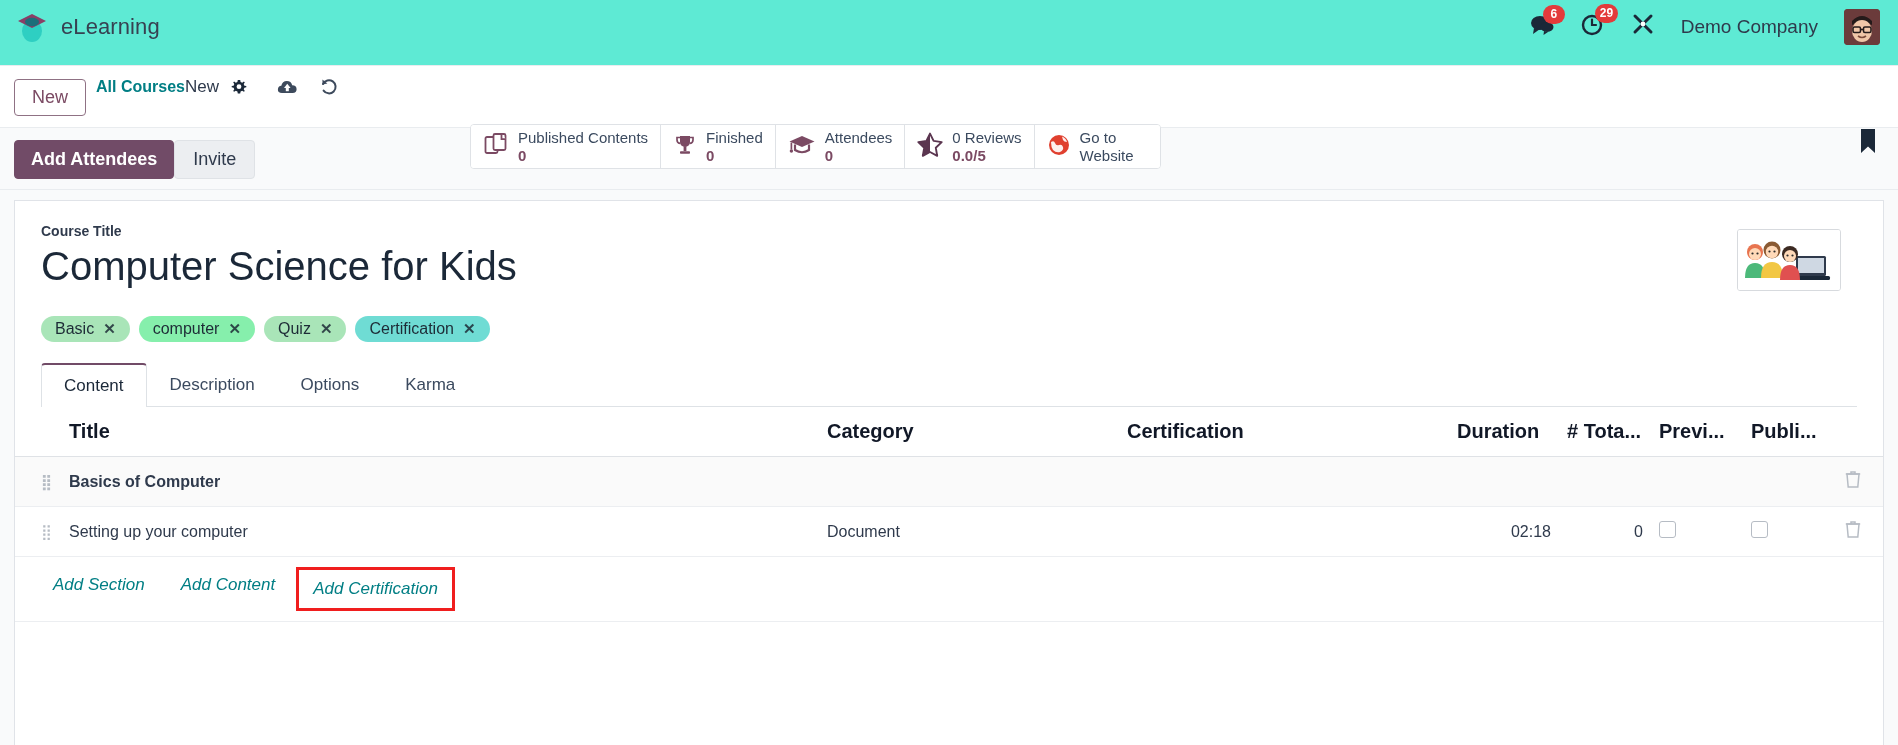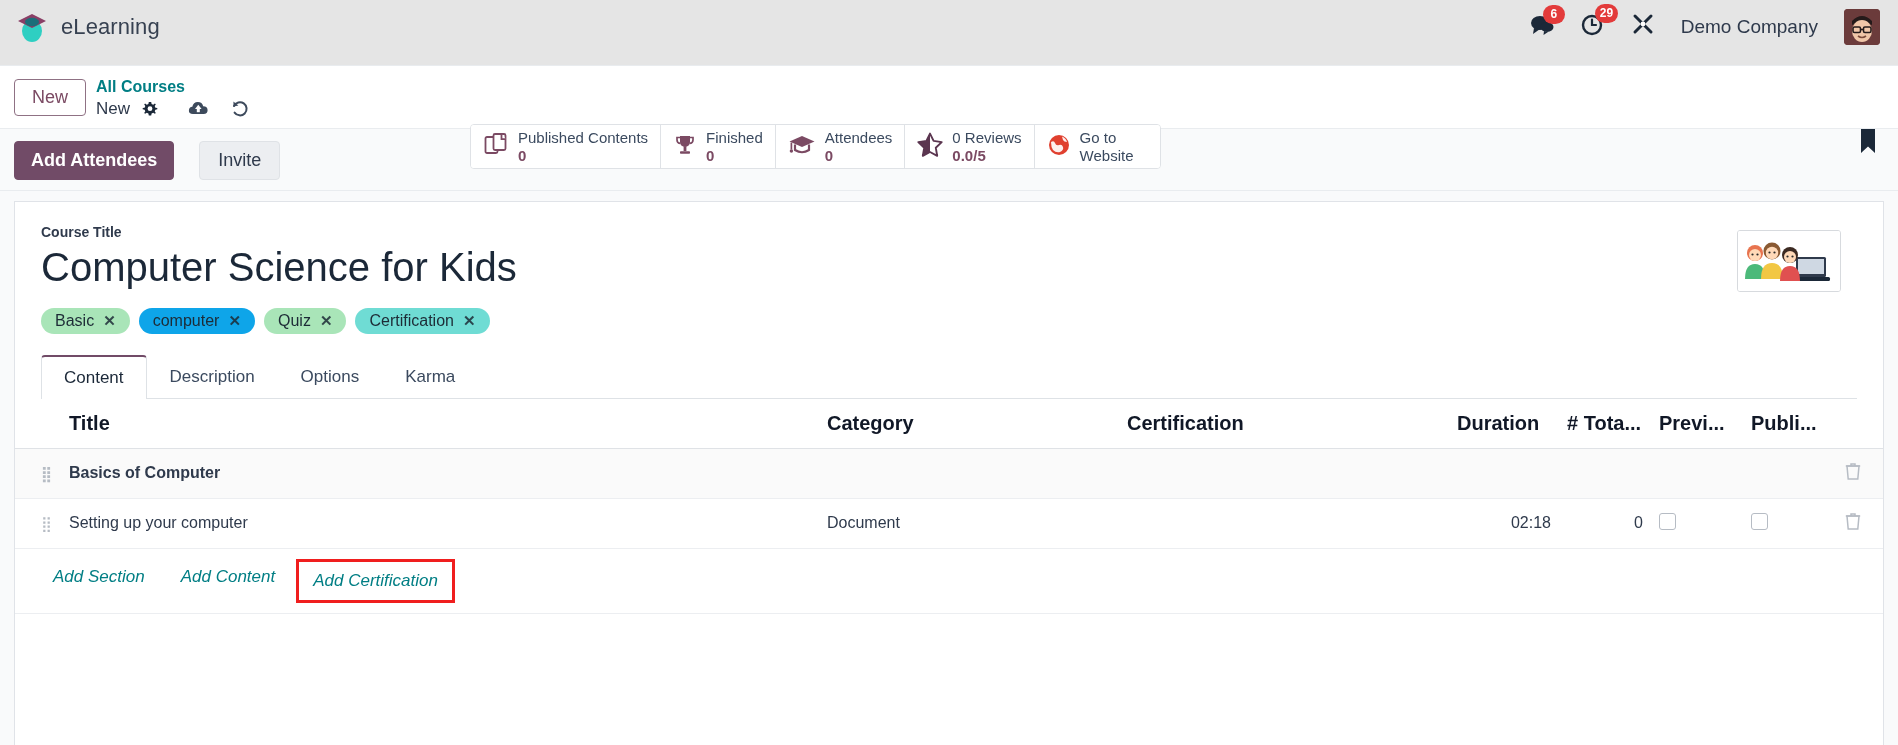--- a/index.html
+++ b/index.html
@@ -7,21 +7,21 @@
     width: 1898px; height: 745px;
     font-family: "Liberation Sans", sans-serif;
     background: #ffffff;
     color: #111827;
     overflow: hidden;
   }
 
   
   .navbar {
     height: 66px;
-    background: #e5e5e5;
+    background: #5eead4;
     display: flex;
     align-items: center;
     padding: 0 18px 12px 14px;
     border-bottom: 1px solid #e9ecef;
     position: relative;
   }
   .brand {
     display: flex; align-items: center; gap: 11px;
     margin-right: 28px;
   }
@@ -60,21 +60,21 @@
     min-height: 62px;
     position: relative;
   }
   .btn-new {
     border: 1px solid #8f7184;
     background: #fff; color: #7b4a63;
     font-size: 18px; padding: 6px 17px; border-radius: 4px;
     cursor: pointer; margin-right: 10px; line-height: 1.25;
     margin-top: 5px;
   }
-  .breadcrumb-block { display: flex; flex-direction: column; padding-top: 2px; }
+  .breadcrumb-block { display: flex; flex-direction: row; padding-top: 2px; }
   .bc-top { font-size: 16px; color: #017e84; font-weight: 600; cursor: pointer; line-height: 1.35; }
   .bc-bottom-row { display: flex; align-items: center; gap: 0; line-height: 1.3; }
   .bc-current { font-size: 17px; color: #2f3a4c; }
   .bc-icon { margin-left: 12px; cursor: pointer; color: #2f3a4c; display:flex; align-items:center;}
   .bc-icon.cloud { margin-left: 30px; color: #3d4a5c; }
   .bc-icon.undo  { margin-left: 22px; color: #3d4a5c; }
 
   
   .stat-group {
     position: absolute; left: 470px; top: 58px;
@@ -89,21 +89,21 @@
   .stat-btn:last-child { border-right: none; }
   .stat-text { display: flex; flex-direction: column; line-height: 1.15; }
   .stat-label { font-size: 15px; color: #3b4a5f; white-space: nowrap; }
   .stat-value { font-size: 15px; color: #7b4a63; font-weight: 600; }
   .stat-label.two-line { white-space: normal; width: 68px; }
   .ribbon-icon { position: absolute; right: 20px; top: 62px; cursor: pointer; }
 
   
   .action-bar {
     background: #f9fafb; padding: 12px 14px 10px 14px;
-    display: flex; gap: 25px; align-items: center;
+    display: flex; gap: 0; align-items: center;
     border-bottom: 1px solid #e9ecef;
   }
   .btn-primary {
     background: #714b67; color: #fff; border: 1px solid #714b67;
     font-size: 18px; font-weight: 700; padding: 8px 16px;
     border-radius: 4px; cursor: pointer;
   }
   .btn-secondary {
     background: #eceef1; color: #2f3a4c; border: 1px solid #dfe2e6;
     font-size: 18px; padding: 8px 18px; border-radius: 4px; cursor: pointer;
@@ -115,21 +115,21 @@
     background: #fff; border: 1px solid #e0e3e8;
     height: 100%; position: relative; overflow: hidden;
   }
   .sheet-inner { padding: 22px 0 0 0; }
 
   .title-row { display: flex; align-items: flex-start; padding: 0 26px; }
   .title-col { flex: 1; }
   .field-label { font-size: 14px; color: #2f3a4c; font-weight: 700; margin-bottom: 4px; }
   .course-title {
     font-size: 40px; color: #1b2838; font-weight: 400; line-height: 1.15;
-    margin-bottom: 14px;
+    margin-bottom: 23px;
   }
   .course-image {
     width: 104px; height: 62px; border: 1px solid #d7dade; border-radius: 3px;
     margin-right: 16px; margin-top: 6px; overflow: hidden; background: #fff;
   }
 
   
   .tags { display: flex; gap: 9px; padding: 0 26px; margin-top: 4px; }
   .tag {
     display: inline-flex; align-items: center; gap: 9px;
@@ -413,21 +413,21 @@
             <circle cx="54.5" cy="25.5" r="1.1" fill="#2b2b2b"></circle>
           </svg>
         </div>
       </div>
 
       <div class="tags">
         <span class="tag" style="background:#a9e5b8">
           <span>Basic</span>
           <span class="x">✕</span>
         </span>
-        <span class="tag" style="background:#0ea5e9">
+        <span class="tag" style="background:#86efac">
           <span>computer</span>
           <span class="x">✕</span>
         </span>
         <span class="tag" style="background:#a9e5b8">
           <span>Quiz</span>
           <span class="x">✕</span>
         </span>
         <span class="tag" style="background:#6fdcd4">
           <span>Certification</span>
           <span class="x">✕</span>

